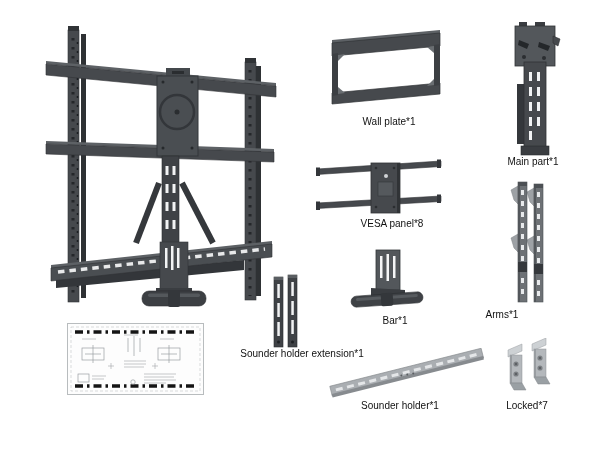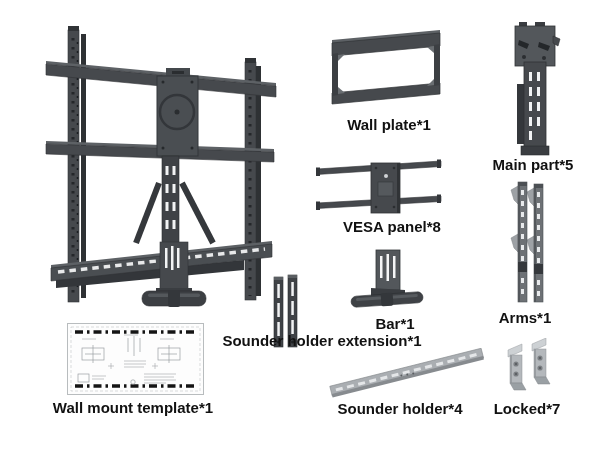--- a/index.html
+++ b/index.html
@@ -5,21 +5,21 @@
   html,body{margin:0;padding:0;}
   body{
     width:610px;height:450px;background:#ffffff;position:relative;overflow:hidden;
     font-family:"Liberation Sans",sans-serif;
   }
   .canvas{position:absolute;inset:0;}
   .part{position:absolute;}
   .part svg{display:block;}
   .part-label{
     position:absolute;transform:translateX(-50%);
-    font-size:15px;font-weight:bold;color:#111;line-height:1;white-space:nowrap;
+    font-size:10px;font-weight:normal;color:#111;line-height:1;white-space:nowrap;
   }
 </style>
 </head>
 <body>
 
 <div class="canvas">
 
   <div class="part" style="left:28px;top:8px;">
     <svg width="270" height="305" viewBox="0 0 270 305">
 
@@ -276,22 +276,21 @@
         <circle cx="10" cy="14" r="2.6" fill="#7e8286"></circle>
           <circle cx="10" cy="14" r="1.2" fill="#5c6064"></circle>
         <circle cx="10" cy="24" r="2.6" fill="#7e8286"></circle>
           <circle cx="10" cy="24" r="1.2" fill="#5c6064"></circle>
         <polygon points="4,33 16,33 20,40 8,40" fill="#9aa0a4" stroke="#83878b" stroke-width="0.5"></polygon>
       </g>
     </svg>
   </div>
 
   <div class="part-label" style="left:389px;top:117px;">Wall plate*1</div>
-  <div class="part-label" style="left:533px;top:157px;">Main part*5</div>
+  <div class="part-label" style="left:533px;top:157px;">Main part*1</div>
   <div class="part-label" style="left:392px;top:219px;">VESA panel*8</div>
   <div class="part-label" style="left:371px;top:316px;margin-left:24px;">Bar*1</div>
-  <div class="part-label" style="left:525px;top:310px;">Arms*1</div>
-  <div class="part-label" style="left:302px;top:333px;margin-left:20px;">Sounder holder extension*1</div>
-  <div class="part-label" style="left:133px;top:400px;">Wall mount template*1</div>
-  <div class="part-label" style="left:400px;top:401px;">Sounder holder*4</div>
+  <div class="part-label" style="left:502px;top:310px;">Arms*1</div>
+  <div class="part-label" style="left:302px;top:349px;">Sounder holder extension*1</div>
+  <div class="part-label" style="left:400px;top:401px;">Sounder holder*1</div>
   <div class="part-label" style="left:527px;top:401px;">Locked*7</div>
 
 </div>
 
 </body></html>

